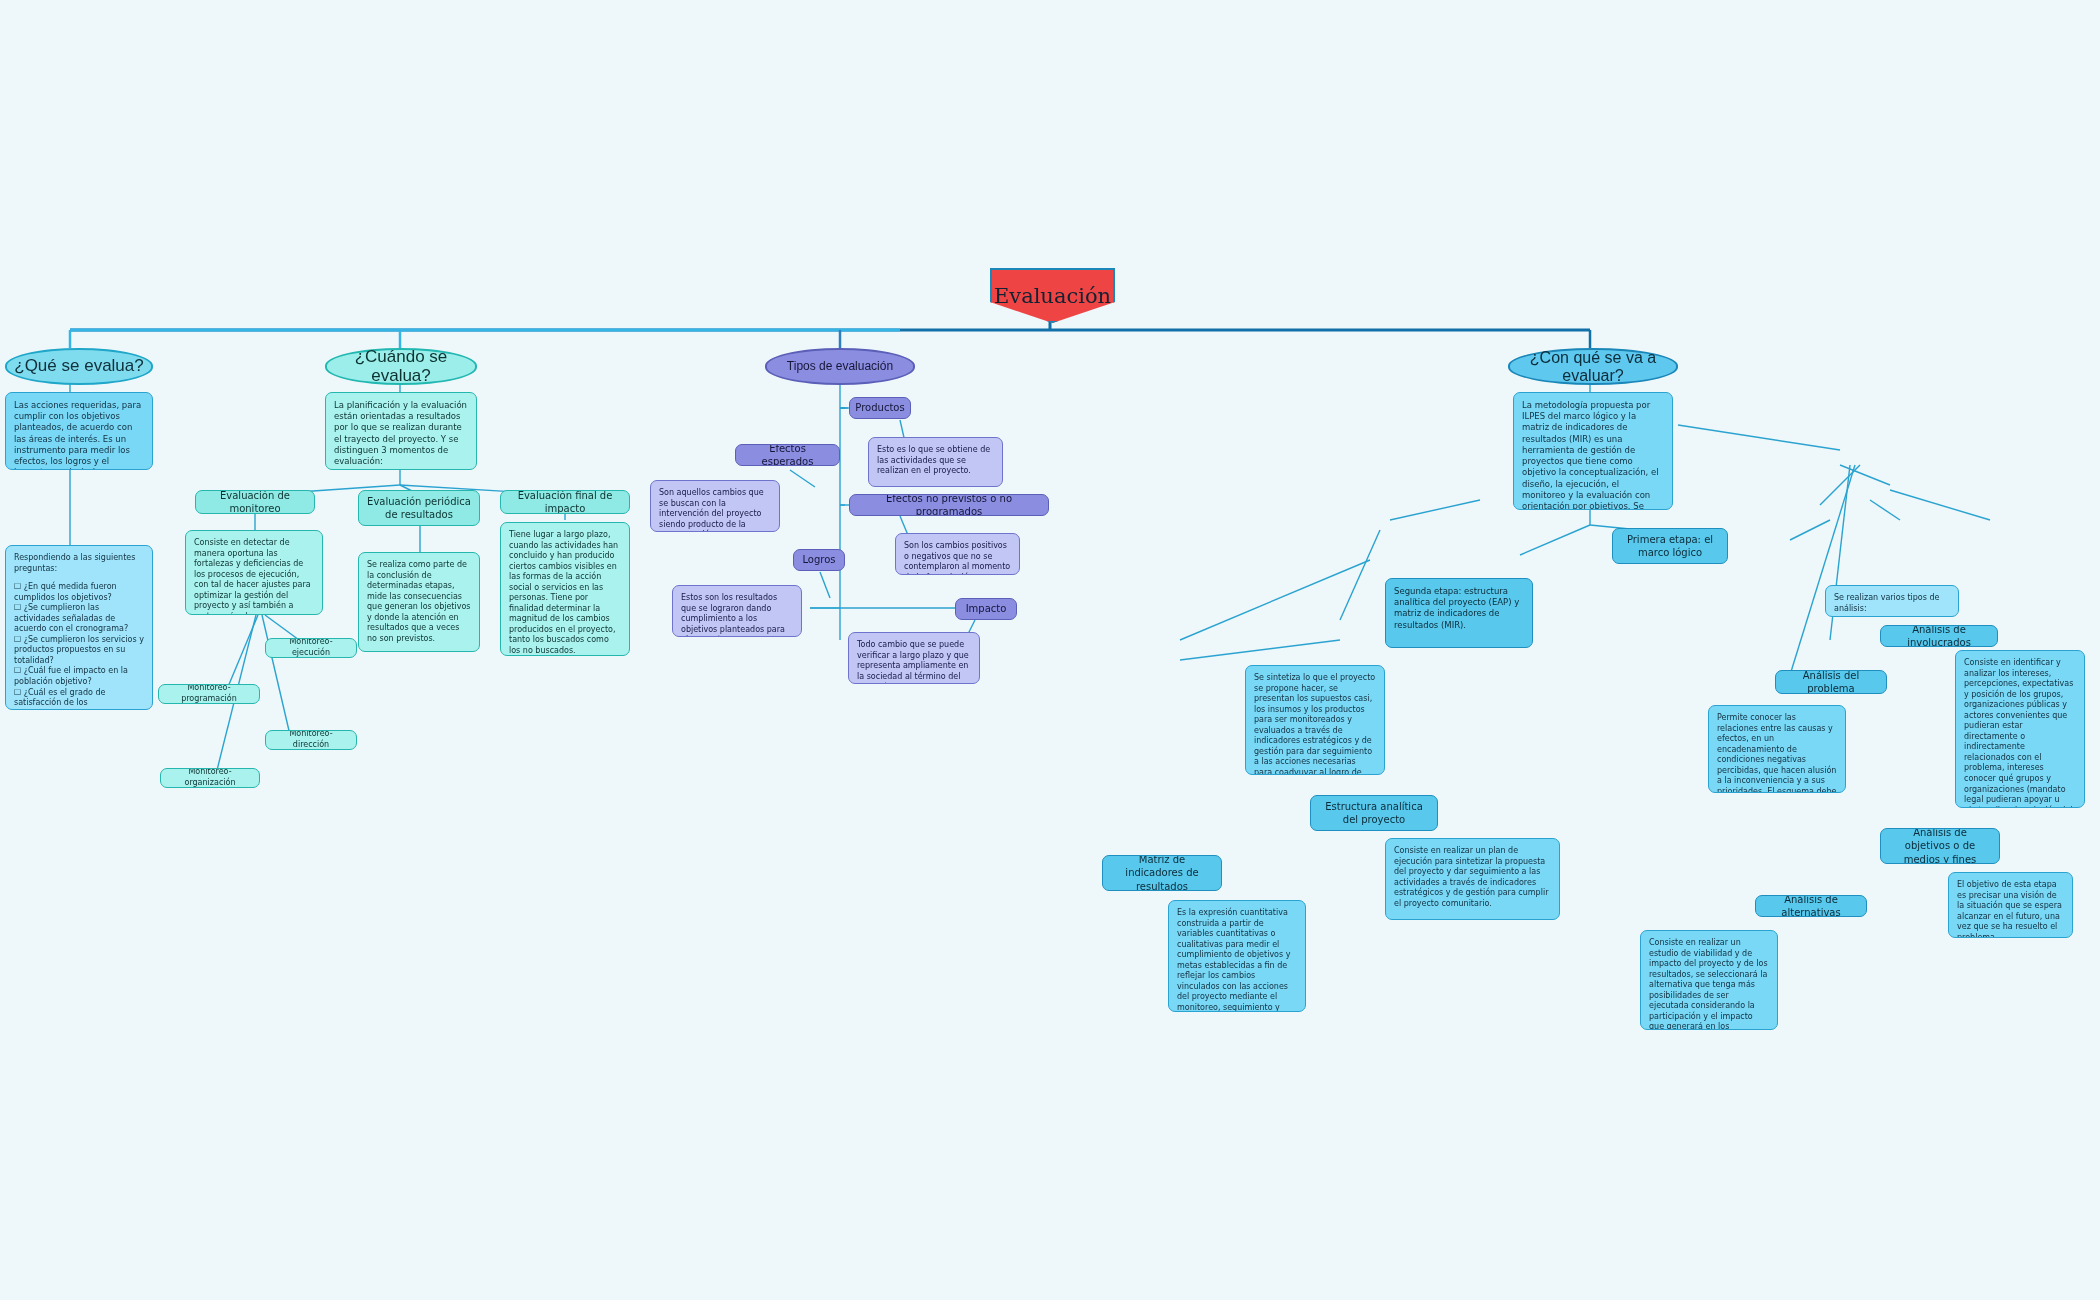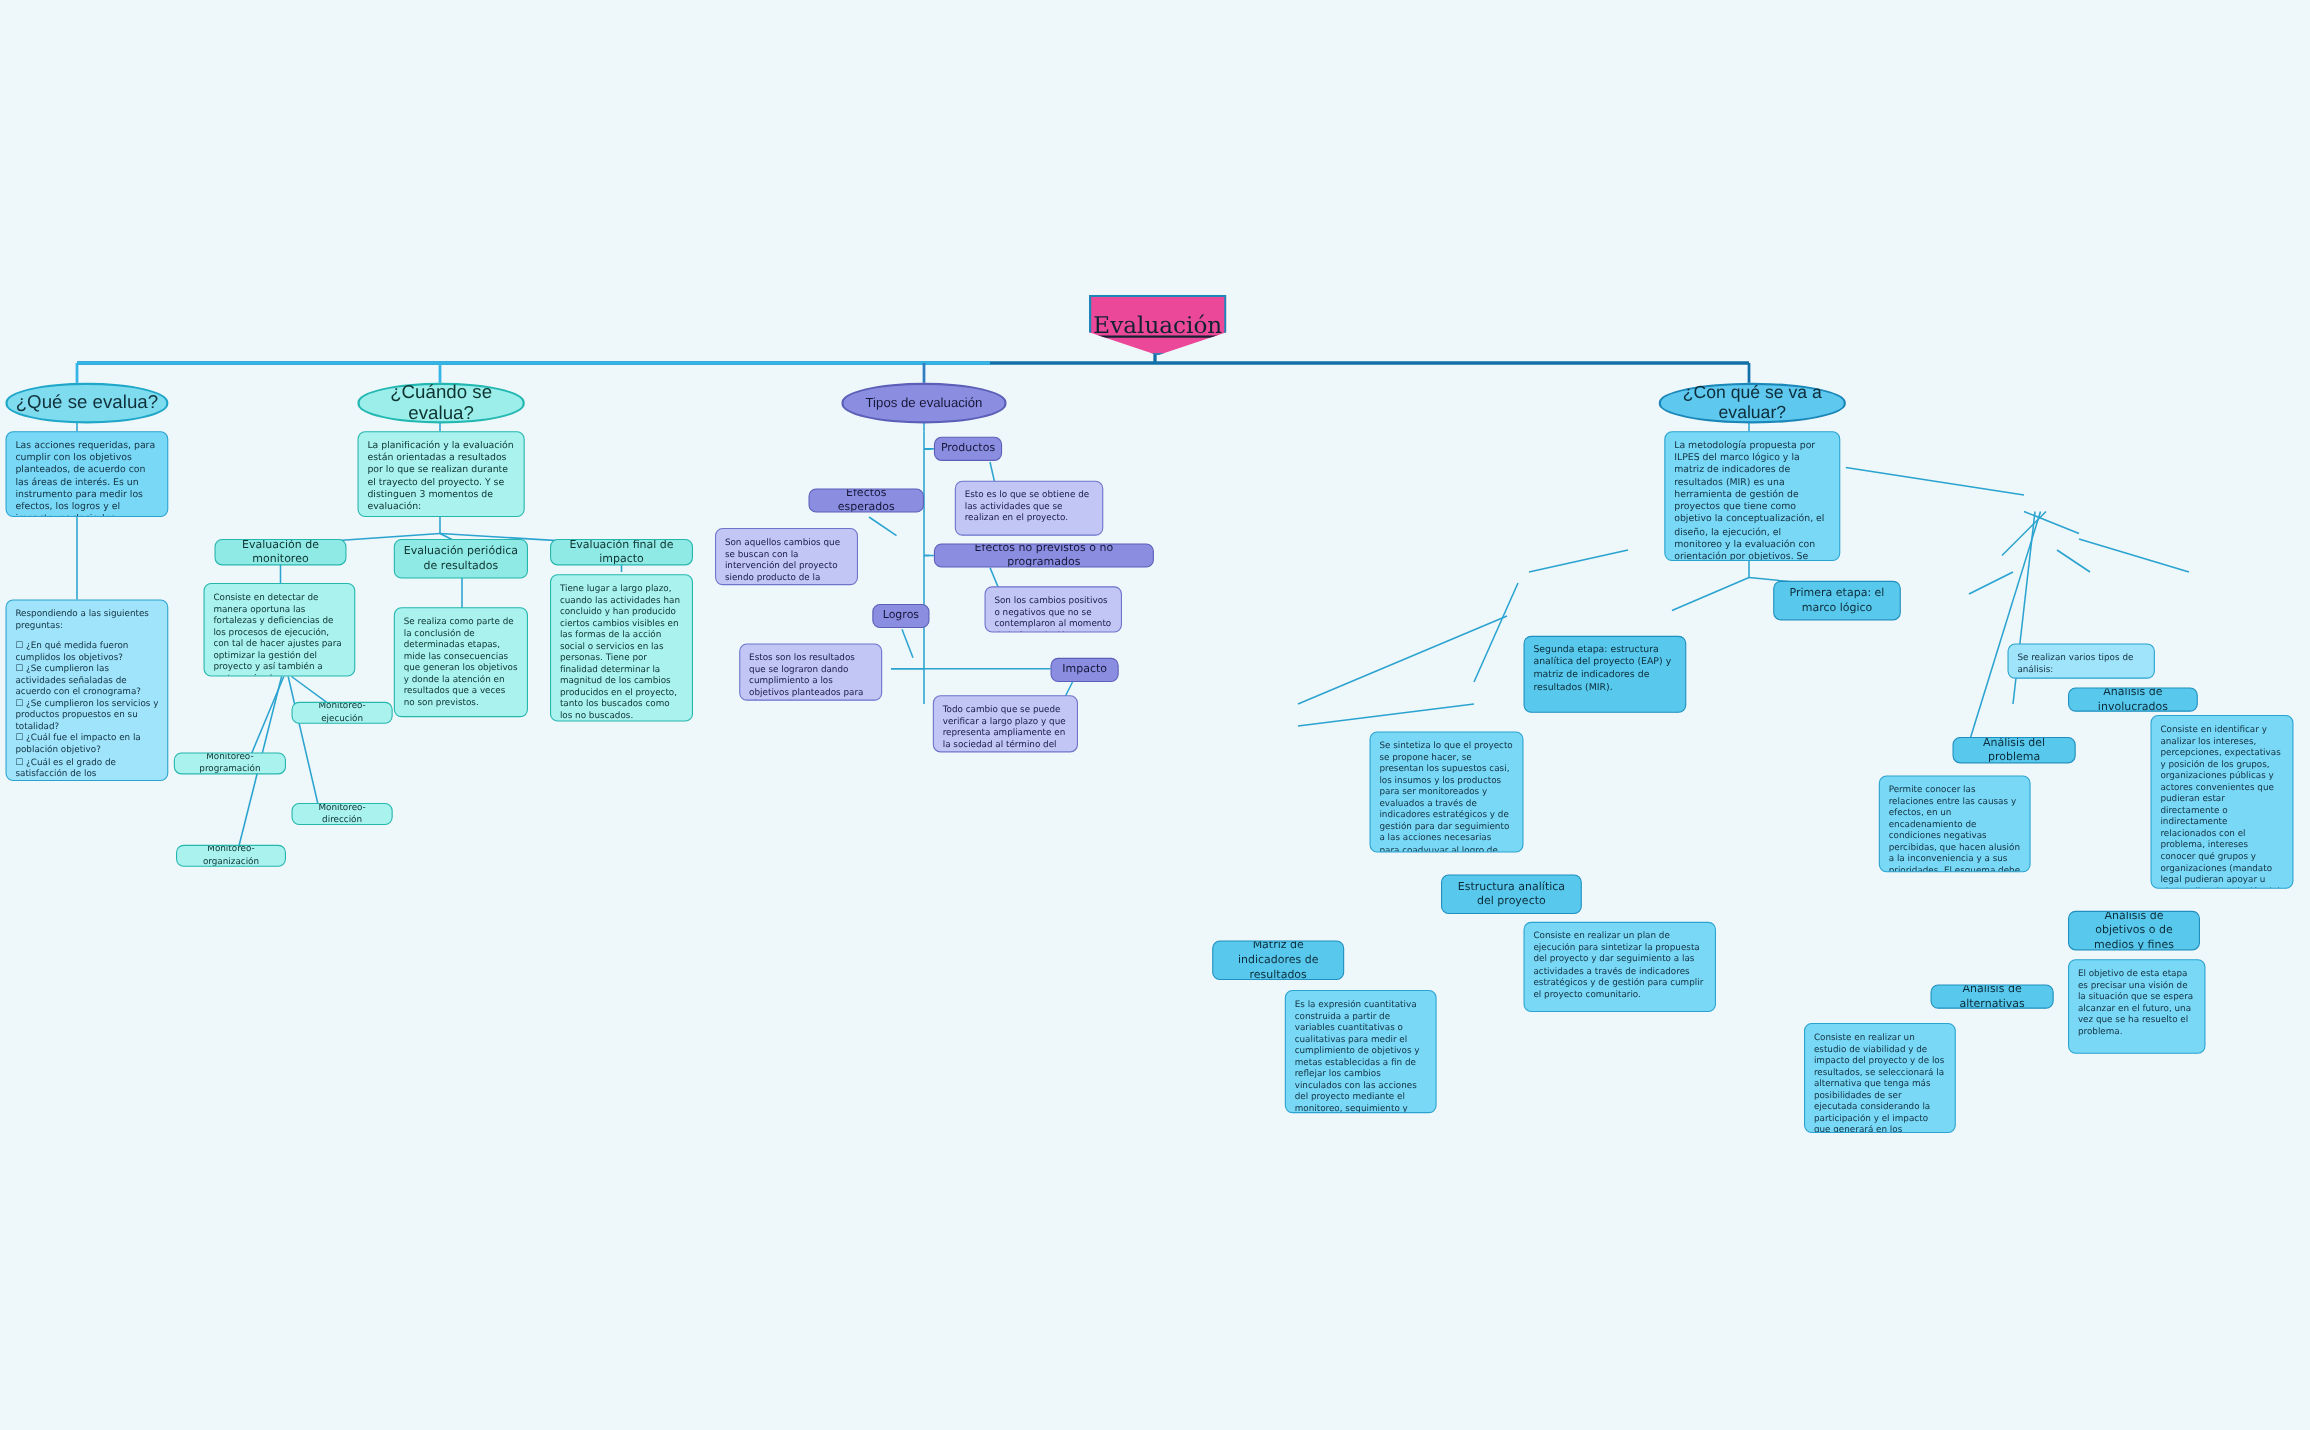--- a/index.html
+++ b/index.html
@@ -10,29 +10,28 @@
     overflow:hidden;
     position:relative;
   }
   #canvas{position:absolute;inset:0;width:2100px;height:1300px;}
   svg.links{position:absolute;left:0;top:0;width:2100px;height:1300px;pointer-events:none;}
 
   .node{position:absolute;box-sizing:border-box;}
 
   
   .root{
-    background:#ec4899;
+    background:#ef4444;
     border:2px solid #1a87b8;
     color:#123;
     font-family:"DejaVu Serif", serif;
     font-size:21px;
     display:flex;align-items:center;justify-content:center;
     clip-path:polygon(0% 0%,100% 0%,100% 62%,50% 100%,0% 62%);
     text-align:left;
-    text-decoration:underline;
   }
 
   
   .branch{
     border-radius:50%/48%;
     display:flex;align-items:center;justify-content:center;
     font-family:Liberation Sans, sans-serif;
     text-align:center;
     line-height:1.1;
   }
@@ -203,21 +202,21 @@
   <div class="node box cyanh title-pill md" style="left:1612px;top:528px;width:116px;height:36px;">Primera etapa: el marco lógico</div>
   <div class="node box skyl tiny" style="left:1825px;top:585px;width:134px;height:32px;">Se realizan varios tipos de análisis:</div>
 
   <div class="node box cyanh title-pill md" style="left:1880px;top:625px;width:118px;height:22px;">Análisis de involucrados</div>
   <div class="node box sky tiny" style="left:1955px;top:650px;width:130px;height:158px;">Consiste en identificar y analizar los intereses, percepciones, expectativas y posición de los grupos, organizaciones públicas y actores convenientes que pudieran estar directamente o indirectamente relacionados con el problema, intereses conocer qué grupos y organizaciones (mandato legal pudieran apoyar u obstaculizar la solución del problema y de qué recursos disponen.</div>
 
   <div class="node box cyanh title-pill md" style="left:1775px;top:670px;width:112px;height:24px;">Análisis del problema</div>
   <div class="node box sky tiny" style="left:1708px;top:705px;width:138px;height:88px;">Permite conocer las relaciones entre las causas y efectos, en un encadenamiento de condiciones negativas percibidas, que hacen alusión a la inconveniencia y a sus prioridades. El esquema debe representarse las ideas en negativo.</div>
 
   <div class="node box cyanh title-pill md" style="left:1880px;top:828px;width:120px;height:36px;">Análisis de objetivos o de medios y fines</div>
-  <div class="node box sky tiny" style="left:1880px;top:872px;width:125px;height:86px;">El objetivo de esta etapa es precisar una visión de la situación que se espera alcanzar en el futuro, una vez que se ha resuelto el problema.</div>
+  <div class="node box sky tiny" style="left:1948px;top:872px;width:125px;height:66px;">El objetivo de esta etapa es precisar una visión de la situación que se espera alcanzar en el futuro, una vez que se ha resuelto el problema.</div>
 
   <div class="node box cyanh title-pill md" style="left:1755px;top:895px;width:112px;height:22px;">Análisis de alternativas</div>
   <div class="node box sky tiny" style="left:1640px;top:930px;width:138px;height:100px;">Consiste en realizar un estudio de viabilidad y de impacto del proyecto y de los resultados, se seleccionará la alternativa que tenga más posibilidades de ser ejecutada considerando la participación y el impacto que generará en los beneficiarios.</div>
 
   <div class="node box cyanh sm" style="left:1385px;top:578px;width:148px;height:70px;">Segunda etapa: estructura analítica del proyecto (EAP) y matriz de indicadores de resultados (MIR).</div>
   <div class="node box sky tiny" style="left:1245px;top:665px;width:140px;height:110px;">Se sintetiza lo que el proyecto se propone hacer, se presentan los supuestos casi, los insumos y los productos para ser monitoreados y evaluados a través de indicadores estratégicos y de gestión para dar seguimiento a las acciones necesarias para coadyuvar al logro de resultados.</div>
 
   <div class="node box cyanh title-pill md" style="left:1310px;top:795px;width:128px;height:36px;">Estructura analítica del proyecto</div>
   <div class="node box sky tiny" style="left:1385px;top:838px;width:175px;height:82px;">Consiste en realizar un plan de ejecución para sintetizar la propuesta del proyecto y dar seguimiento a las actividades a través de indicadores estratégicos y de gestión para cumplir el proyecto comunitario.</div>
 

